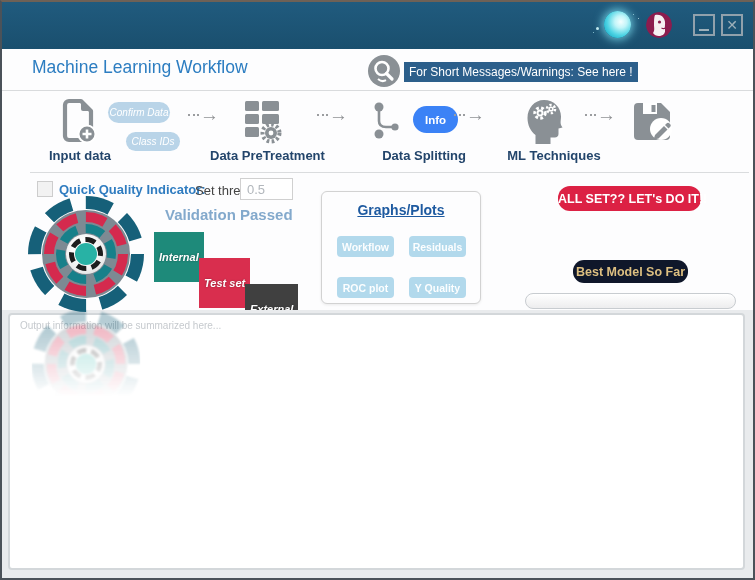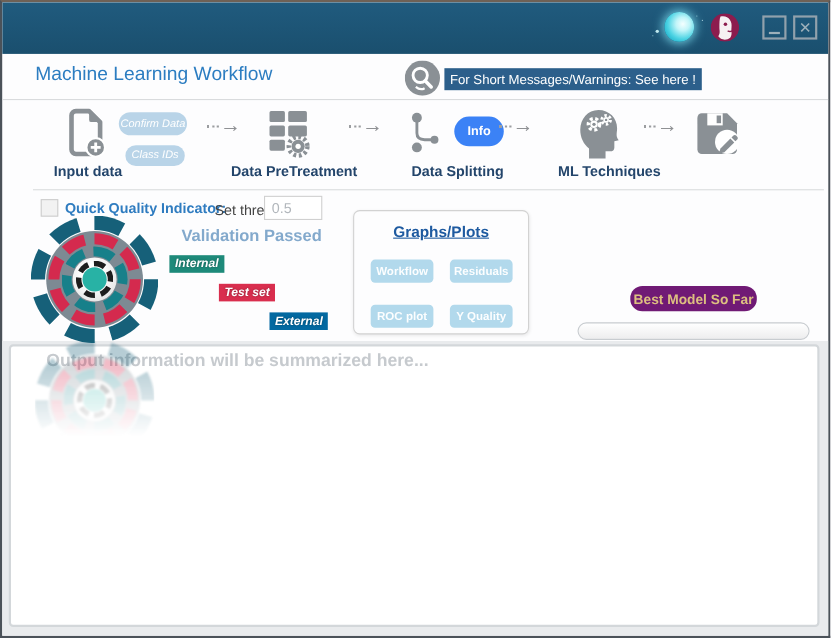--- a/index.html
+++ b/index.html
@@ -36,32 +36,32 @@
                 background: #2c5f8b; color: #fff; font-size: 12px; padding: 0 5px; white-space: nowrap; }
   .divider1 { position: absolute; left: 0; top: 88px; width: 100%; height: 1px; background: #d9dbdd; }
   .divider2 { position: absolute; left: 28px; top: 170px; width: 719px; height: 1px; background: #dadcde; }
 
   
   .step-icon { position: absolute; }
   .step-label { position: absolute; top: 146px; font-weight: bold; font-size: 13px; color: #23456b;
                 text-align: center; white-space: nowrap; }
   #lbl-input { left: 38px;  width: 80px; }
   #lbl-pre   { left: 208px; width: 106px; }
-  #lbl-split { left: 364px; width: 100px; }
+  #lbl-split { left: 364px; width: 100px; text-align: right; }
   #lbl-ml    { left: 504px; width: 96px; }
   #lbl-out   { left: 602px; width: 120px; }
   #icon-input { left: 57px;  top: 95px; }
   #icon-pre   { left: 239px; top: 97px; }
   #icon-split { left: 369px; top: 99px; }
   #icon-ml    { left: 521px; top: 96px; }
   #icon-out   { left: 630px; top: 98px; }
   .wpill { position: absolute; background: #b9d4e8; color: #fff; font-style: italic; font-size: 10px;
            border: none; border-radius: 11px; text-align: center; cursor: pointer; }
   #pill-confirm { left: 106px; top: 100px; width: 62px; height: 21px; }
-  #pill-class   { left: 112px; top: 130px; width: 54px; height: 19px; }
+  #pill-class   { left: 124px; top: 130px; width: 54px; height: 19px; }
   #pill-info { position: absolute; left: 411px; top: 104px; width: 45px; height: 27px; border: none;
            border-radius: 14px; background: #3b82f6; color: #fff; font-weight: bold; font-size: 11.5px;
            cursor: pointer; }
   .flow-arrow { position: absolute; top: 107px; display: flex; align-items: center; color: #97999b; }
   .fa-dots { width: 11px; height: 0; border-top: 2px dotted #9b9da0; margin-right: 1px; }
   .fa-head { font-size: 19px; line-height: 12px; color: #8f9194; }
   .fa-head::before { content: "\2192"; }
   #arrow-1 { left: 186px; } #arrow-2 { left: 315px; } #arrow-3 { left: 452px; } #arrow-4 { left: 583px; }
 
   
@@ -84,52 +84,52 @@
   .l-white { inset: 38px; background: radial-gradient(circle at 45% 40%, #ffffff 30%, #d8d8d8 100%); }
   .l-black { inset: 41px; border: 5px dashed #1d1d1d; }
   .l-center{ inset: 47px; background: #28b2a5; }
   .logo-mirror { top: 304px; transform: scaleY(-1) scale(.94); opacity: .33; filter: blur(1.2px);
       -webkit-mask-image: linear-gradient(to top, rgba(0,0,0,.95) 20%, transparent 80%);
       mask-image: linear-gradient(to top, rgba(0,0,0,.95) 20%, transparent 80%); }
 
   
   #vtitle { position: absolute; left: 163px; top: 204px; font-size: 15px; font-weight: bold; color: #83a9cc; }
   .vbadge { position: absolute; color: #fff; font-weight: bold; font-style: italic; font-size: 11px;
-            padding: 2px 5px; text-shadow: 0 0 2px rgba(0,0,0,.4); white-space: nowrap; }
+            padding: 19px 5px; text-shadow: 0 0 2px rgba(0,0,0,.4); white-space: nowrap; }
   #b-int  { left: 152px; top: 230px; background: #1e8a7a; }
   #b-test { left: 197px; top: 256px; background: #d92e4e; }
-  #b-ext  { left: 243px; top: 282px; background: #0369a1; }
+  #b-ext  { left: 243px; top: 282px; background: #404040; }
 
   
   #gpanel { position: absolute; left: 319px; top: 189px; width: 160px; height: 113px; background: #fdfdfe;
             border: 1px solid #d2d2d2; border-radius: 6px; box-shadow: 0 1px 3px rgba(0,0,0,.08); }
   #gtitle { position: absolute; top: 10px; width: 100%; text-align: center; font-weight: bold;
             font-size: 14px; color: #1e5aa0; text-decoration: underline; }
   .gbtn { position: absolute; width: 57px; height: 21px; background: #b2d9ec; border: none;
           border-radius: 4px; color: rgba(255,255,255,.96); font-weight: bold; font-size: 10.5px;
           cursor: pointer; }
   #g-resp { left: 15px; top: 44px; } #g-resid { left: 87px; top: 44px; }
   #g-roc  { left: 15px; top: 85px; } #g-yrand { left: 87px; top: 85px; }
 
   
   .pillbtn { position: absolute; border: none; border-radius: 12px; font-weight: bold; font-size: 12.5px;
              color: #fff; cursor: pointer; font-family: "Liberation Sans", sans-serif; white-space: nowrap; }
   #runbtn    { left: 556px; top: 184px; width: 143px; height: 25px; background: #dc2144; }
   #repeatbtn { left: 547px; top: 223px; width: 162px; height: 24px; background: #aebde9; }
-  #bestbtn   { left: 571px; top: 258px; width: 115px; height: 23px; background: #701a75;
+  #bestbtn   { left: 571px; top: 258px; width: 115px; height: 23px; background: #0f172a;
                color: #ddbf80; border-radius: 11px; }
   #progress  { position: absolute; left: 523px; top: 291px; width: 211px; height: 16px;
                border: 1px solid #c8ccd0; border-radius: 8px;
                background: linear-gradient(#ffffff, #ededee); }
 
   
   #bottombg { position: absolute; left: 0; top: 308px; width: 100%; height: 268px; background: #e9ebed; z-index: 1; }
   #output { position: absolute; left: 6px; top: 311px; width: 737px; height: 257px; background: #fff;
             border: 2px solid #d3d7da; border-radius: 4px; z-index: 2; }
-  #oplaceholder { position: absolute; left: 10px; top: 5px; font-weight: bold; font-size: 16px; color: #c6cace; margin-left: 22px; }
+  #oplaceholder { position: absolute; left: 10px; top: 5px; font-weight: normal; font-size: 10px; color: #c6cace; }
 </style>
 </head>
 <body>
 
 <div id="window">
 
   <div class="titlebar">
     <div class="orbit"></div>
     <div class="avatar">
       <svg width="26" height="26" viewBox="0 0 26 26">
@@ -274,20 +274,21 @@
   <span class="vbadge" id="b-ext">External</span>
 
   <div id="gpanel">
     <div id="gtitle">Graphs/Plots</div>
     <button class="gbtn" id="g-resp">Workflow</button>
     <button class="gbtn" id="g-resid">Residuals</button>
     <button class="gbtn" id="g-roc">ROC plot</button>
     <button class="gbtn" id="g-yrand">Y Quality</button>
   </div>
 
+  <button class="pillbtn" id="runbtn">ALL SET?? LET's DO IT!!</button>
   <button class="pillbtn" id="bestbtn">Best Model So Far</button>
   <div id="progress"></div>
 
   <div id="bottombg"></div>
   <div id="output">
     <div id="oplaceholder">Output information will be summarized here...</div>
   </div>
 
 </div>
 

